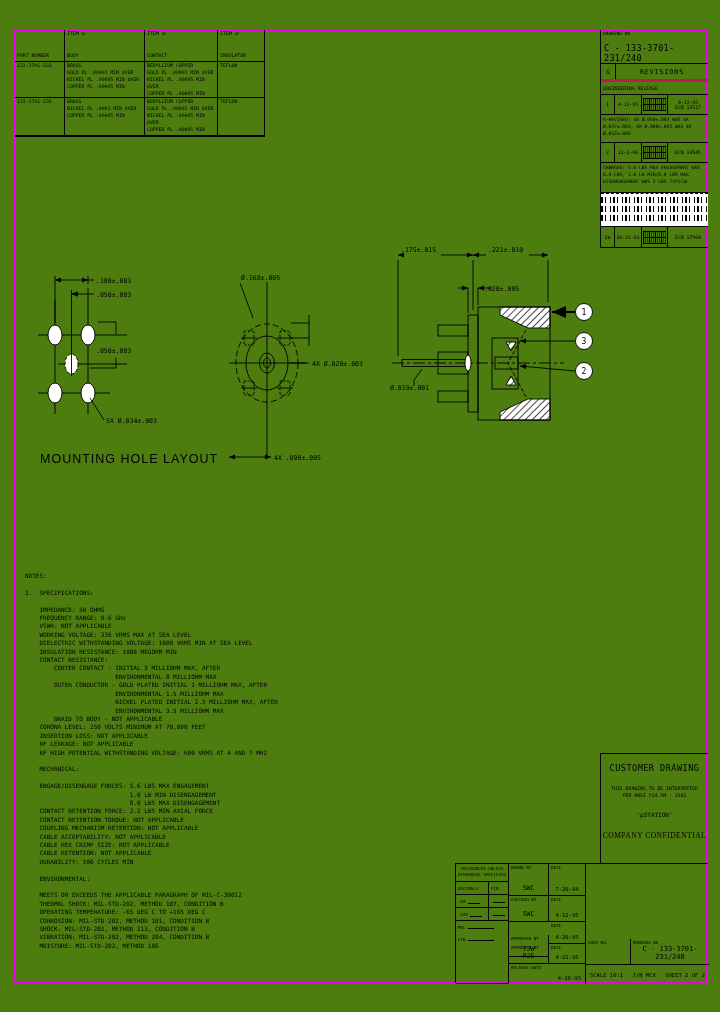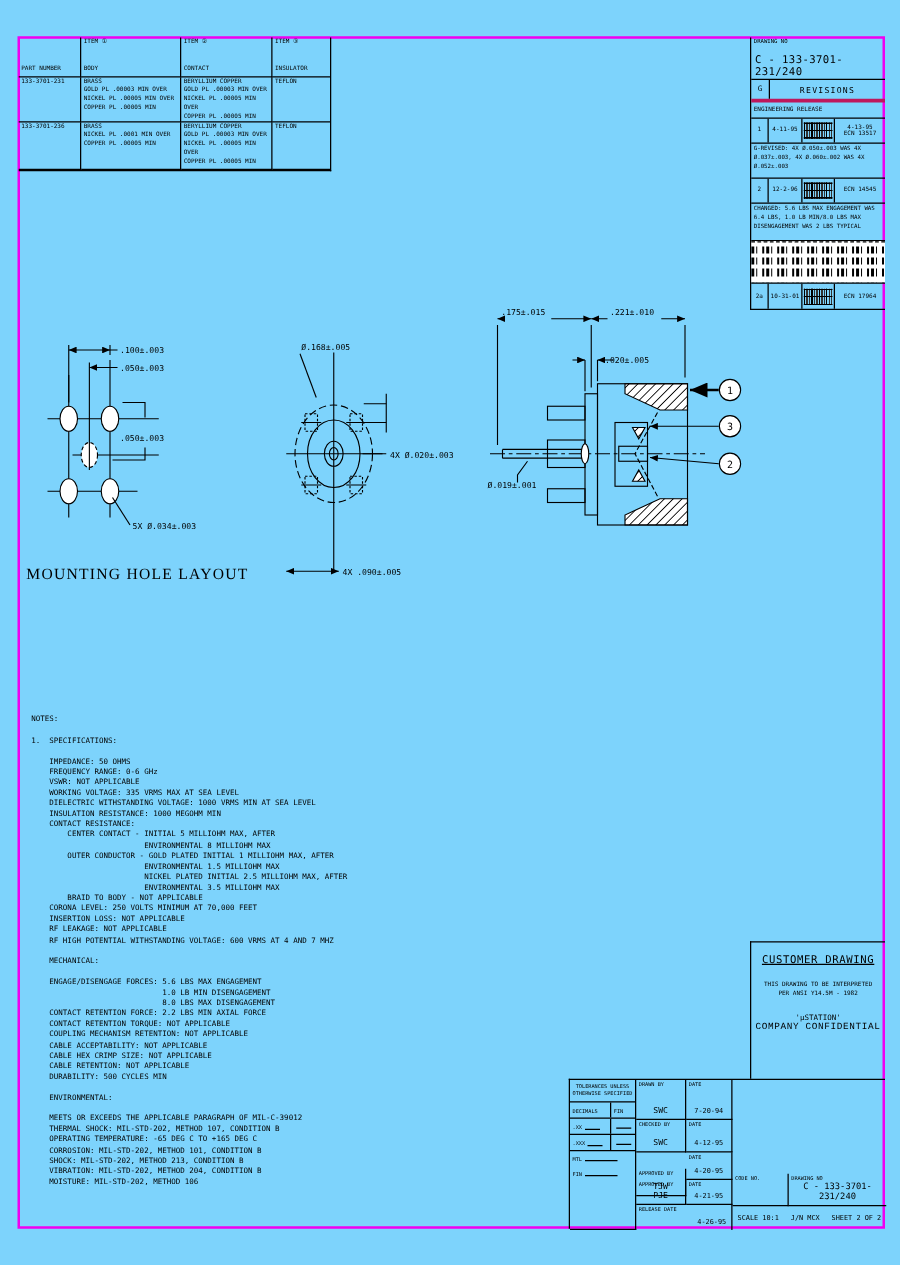--- a/index.html
+++ b/index.html
@@ -1,16 +1,16 @@
 <!DOCTYPE html>
 <html><head>
 <meta charset="utf-8">
 <style>
   html,body{margin:0;padding:0;background:#fff;}
-  .page{position:relative;width:720px;height:1012px;background:#7dd3fc;overflow:hidden;
+  .page{position:relative;width:720px;height:1012px;background:#4d7c0f;overflow:hidden;
         font-family:"Liberation Sans",sans-serif;color:#000;}
   .abs{position:absolute;}
   .frame{position:absolute;left:14px;top:29px;width:694px;height:954px;
          border:2px solid #f000f0;box-sizing:border-box;}
   .pre{white-space:pre-line;}
   
   .mat{position:absolute;left:15px;top:30px;width:249px;
        display:grid;grid-template-columns:50px 80px 73px 46px;
        grid-template-rows:32px 36px 38px;
        font-family:"DejaVu Sans Mono",monospace;font-size:4.8px;line-height:1.45;
@@ -43,32 +43,32 @@
   .struck{height:32px;border-bottom:1px solid #000;border-top:1px dashed #000;
     background-image:
       linear-gradient(to bottom,#fff 0 3px,rgba(255,255,255,0) 3px 9px,#fff 9px 12px,
         rgba(255,255,255,0) 12px 18px,#fff 18px 21px,rgba(255,255,255,0) 21px 27px,#fff 27px 32px),
       repeating-linear-gradient(90deg,#000 0 2px,#fff 2px 4px,#000 4px 5px,#fff 5px 9px,#000 9px 10px,#fff 10px 12px);}
   
   .notes{position:absolute;left:25px;top:572px;
          font-family:"DejaVu Sans Mono",monospace;font-size:6px;line-height:8.4px;
          white-space:pre;}
   
-  .viewtitle{position:absolute;left:21px;top:452px;font-family:Liberation Serif, serif;
+  .viewtitle{position:absolute;left:40px;top:452px;font-family:Liberation Sans, sans-serif;
              font-size:12.5px;letter-spacing:1px;}
   svg text{font-family:"DejaVu Sans Mono",monospace;font-size:6.5px;fill:#000;}
   svg .bal{font-size:8px;text-anchor:middle;}
   
   .cust{position:absolute;left:600px;top:753px;width:108px;height:110px;box-sizing:border-box;
         border-left:1px solid #000;border-top:1px solid #000;text-align:center;}
-  .cust .t{margin-top:9px;font-size:8.5px;letter-spacing:.5px;text-decoration:underline;
+  .cust .t{margin-top:9px;font-size:8.5px;letter-spacing:.5px;
            font-family:"DejaVu Sans Mono",monospace;}
   .cust .i{margin-top:12px;font-size:4.8px;line-height:1.5;font-family:"DejaVu Sans Mono",monospace;}
   .cust .s{margin-top:12px;font-size:6px;font-family:"DejaVu Sans Mono",monospace;}
-  .cust .c{font-size:7.5px;letter-spacing:.5px;font-family:Liberation Mono, monospace;}
+  .cust .c{margin-top:13px;font-size:7.5px;letter-spacing:.5px;font-family:Liberation Serif, serif;}
   
   .tb{position:absolute;left:455px;top:863px;width:253px;height:120px;box-sizing:border-box;
       border-left:1px solid #000;border-top:1px solid #000;font-family:"DejaVu Sans Mono",monospace;}
   .tb .cell{position:absolute;box-sizing:border-box;border-right:1px solid #000;border-bottom:1px solid #000;}
   .tb .lab{font-size:4.2px;position:absolute;left:2px;top:1px;white-space:pre-line;}
   .tb .val{font-size:6.5px;position:absolute;left:0;right:0;bottom:3px;text-align:center;}
   .tb .dval{font-size:5.5px;position:absolute;left:0;right:0;bottom:3px;text-align:center;}
   .tolhead{font-size:4.2px;text-align:center;white-space:pre-line;padding-top:2px;line-height:1.4;}
   .tolgrid{position:absolute;left:0;right:0;top:17px;border-top:1px solid #000;}
   .tolgrid .tr{display:flex;border-bottom:1px solid #000;height:12px;align-items:center;}

